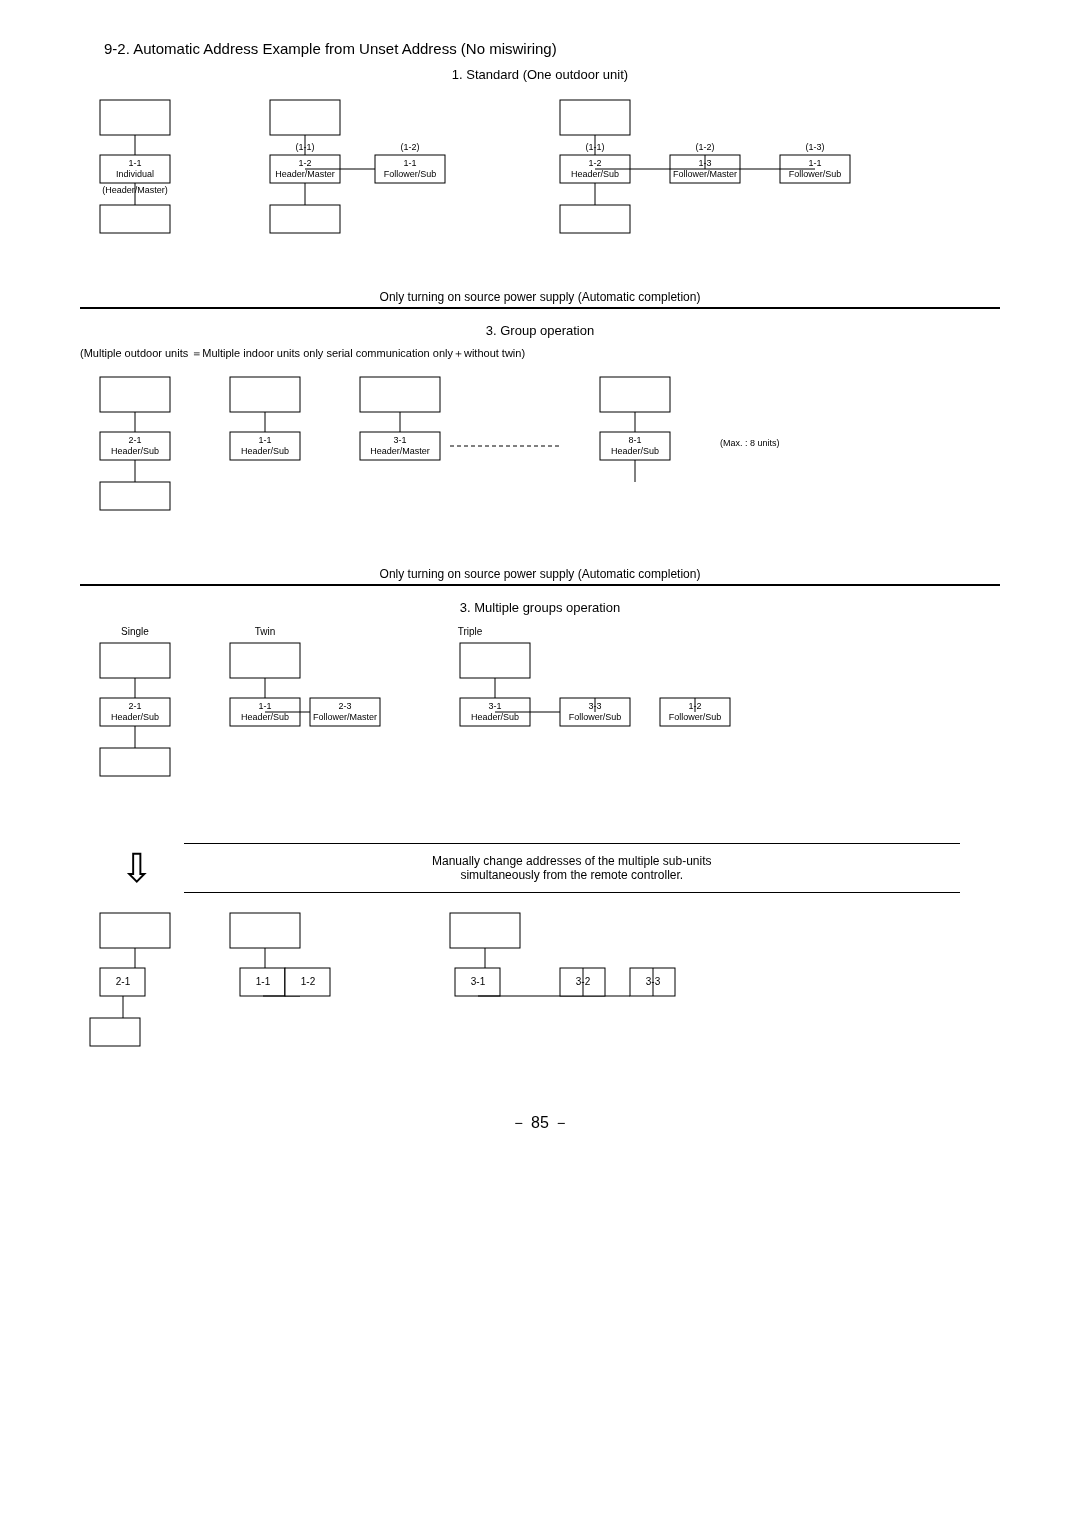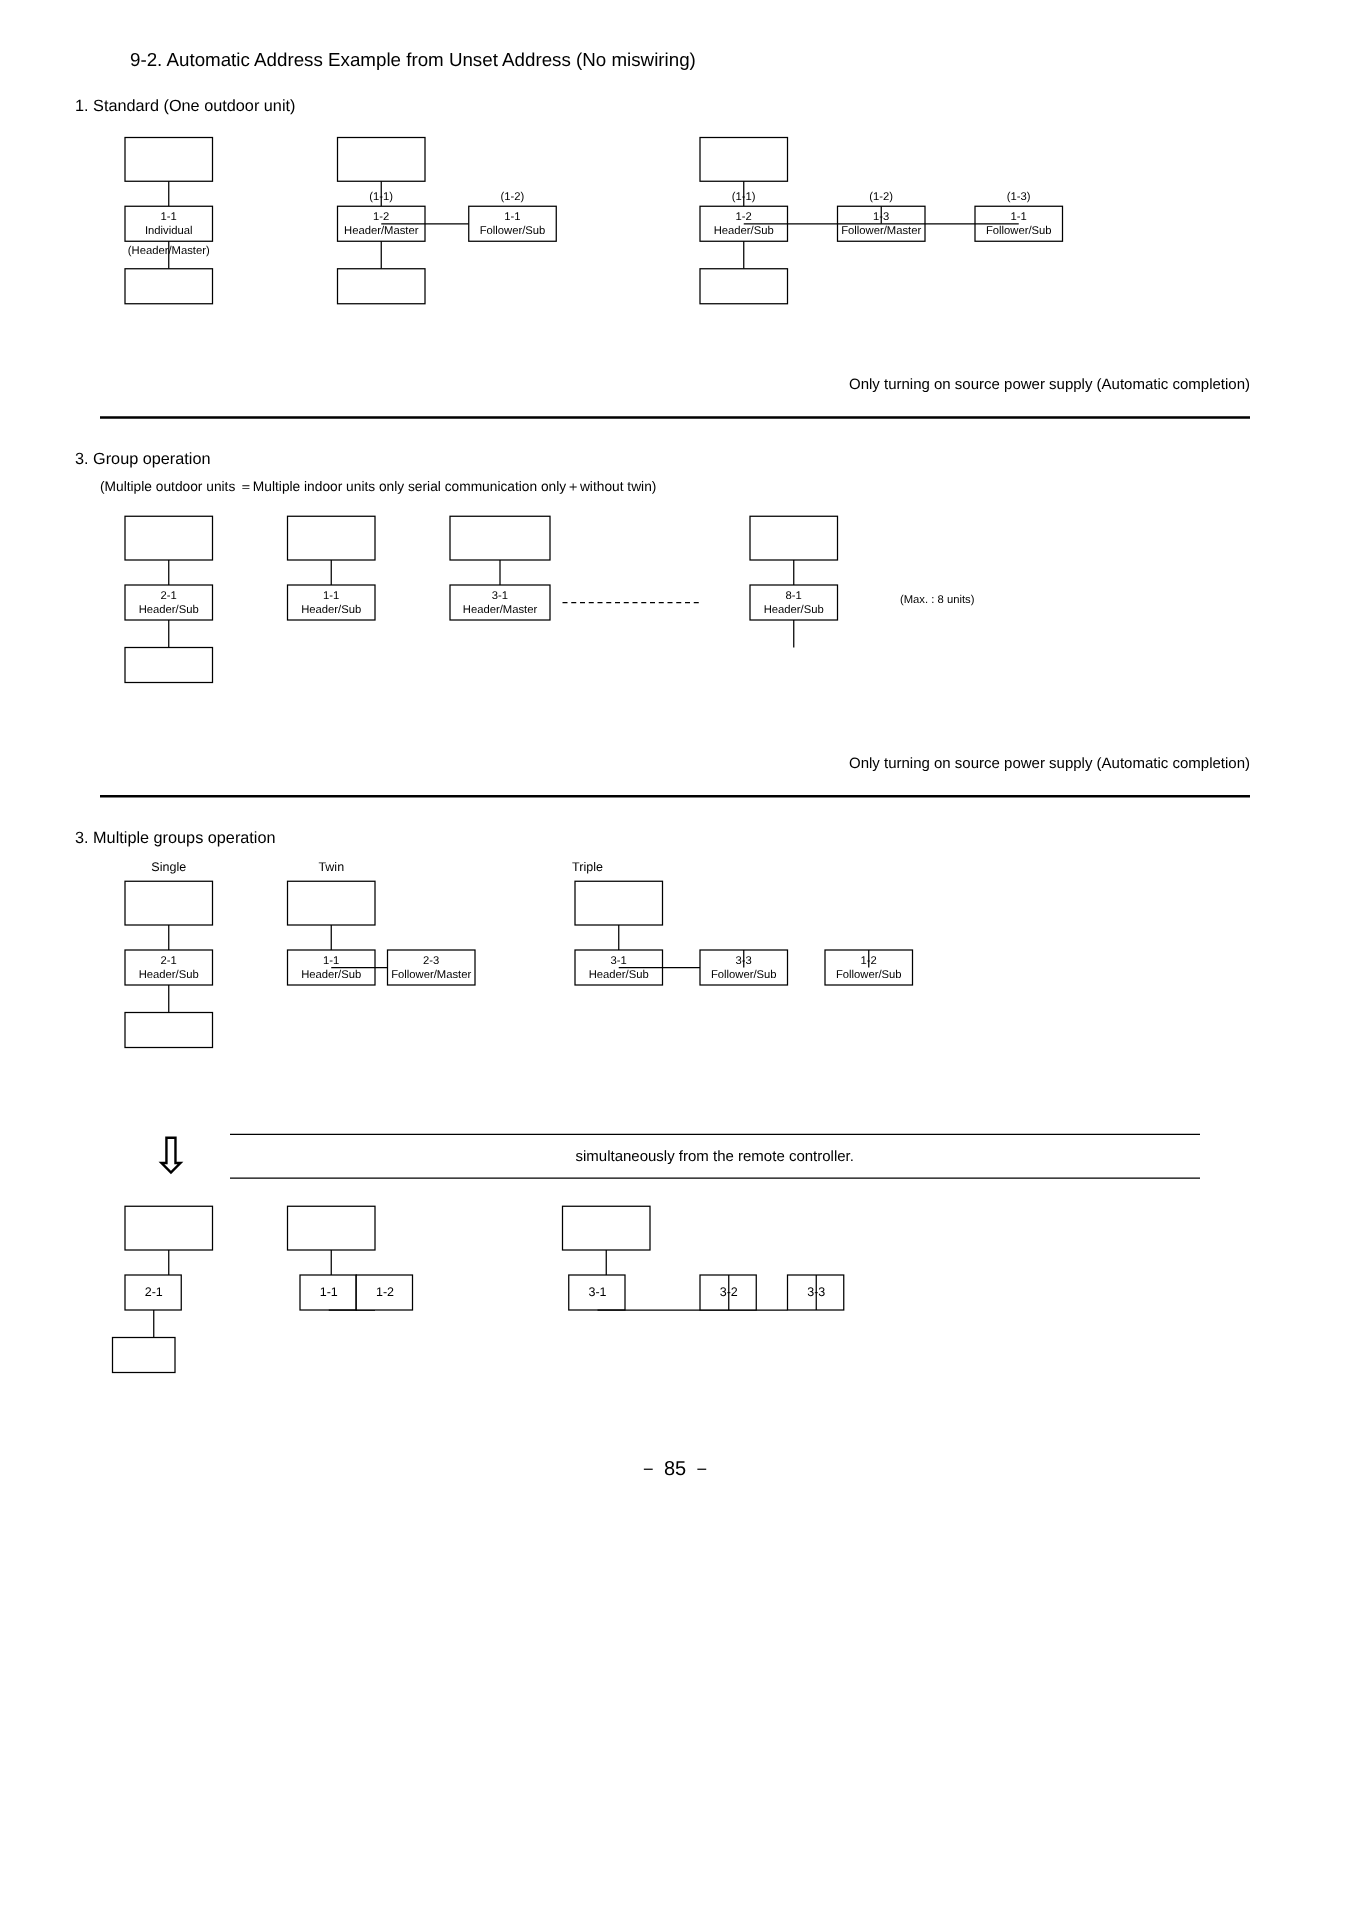--- a/index.html
+++ b/index.html
@@ -14,28 +14,29 @@
     }
     h2 {
       font-size: 15px;
       font-weight: normal;
       margin-bottom: 10px;
       margin-left: 44px;
     }
     .section-title {
       font-size: 13px;
       margin-bottom: 8px;
-      margin-top: 20px;
+      margin-top: 10px;
+      text-align: center;
     }
     .completion-text {
-      text-align: right;
+      text-align: center;
       font-size: 12px;
       margin: 10px 0 4px;
       border-bottom: 2px solid #000;
-      padding-bottom: 19px;
+      padding-bottom: 3px;
       display: inline-block;
       width: 100%;
     }
     .completion-wrap {
       text-align: center;
       margin: 10px 20px;
     }
     .note-text {
       font-size: 11px;
       margin-bottom: 6px;
@@ -195,20 +196,21 @@
   <line x1="525" y1="75" x2="525" y2="89" stroke="black" stroke-width="1"></line>
   <rect x="590" y="75" width="70" height="28" fill="white" stroke="black" stroke-width="1"></rect>
   <text x="625" y="86" text-anchor="middle" font-size="9">1-2</text>
   <text x="625" y="97" text-anchor="middle" font-size="9">Follower/Sub</text>
   <line x1="625" y1="75" x2="625" y2="89" stroke="black" stroke-width="1"></line>
 </svg>
 
 <div style="display:flex; align-items:center; margin: 0 60px 10px 60px; gap: 30px;">
   <div style="font-size:40px; line-height:1;">⇩</div>
   <div style="border-top:1px solid #000; border-bottom:1px solid #000; padding:10px 20px; flex:1; text-align:center;">
+    <div style="font-size:12px;">Manually change addresses of the multiple sub-units</div>
     <div style="font-size:12px;">simultaneously from the remote controller.</div>
   </div>
 </div>
 
 <svg class="diagram-svg" width="940" height="180">
 
   <rect x="30" y="10" width="70" height="35" fill="white" stroke="black" stroke-width="1"></rect>
   <line x1="65" y1="45" x2="65" y2="65" stroke="black" stroke-width="1"></line>
   <rect x="30" y="65" width="45" height="28" fill="white" stroke="black" stroke-width="1"></rect>
   <text x="53" y="82" text-anchor="middle" font-size="10">2-1</text>

